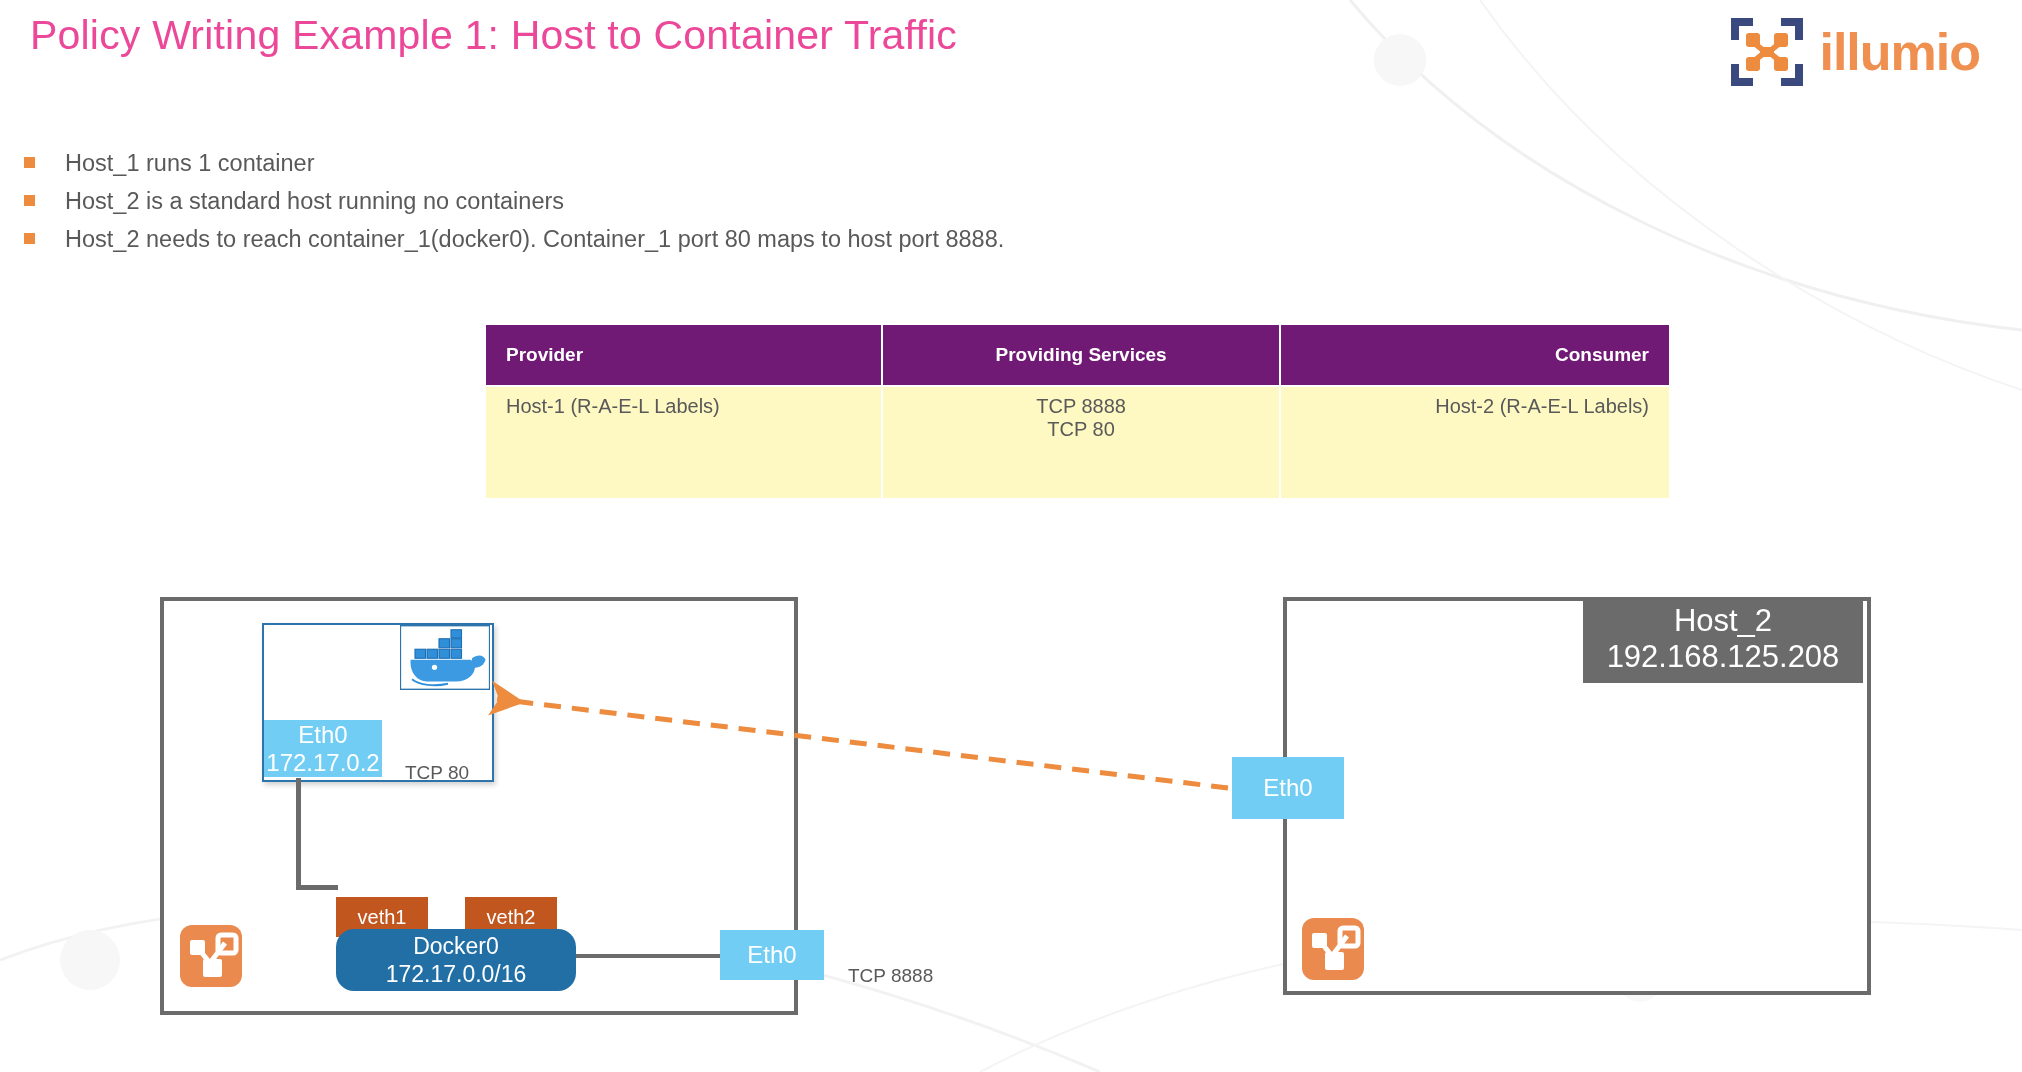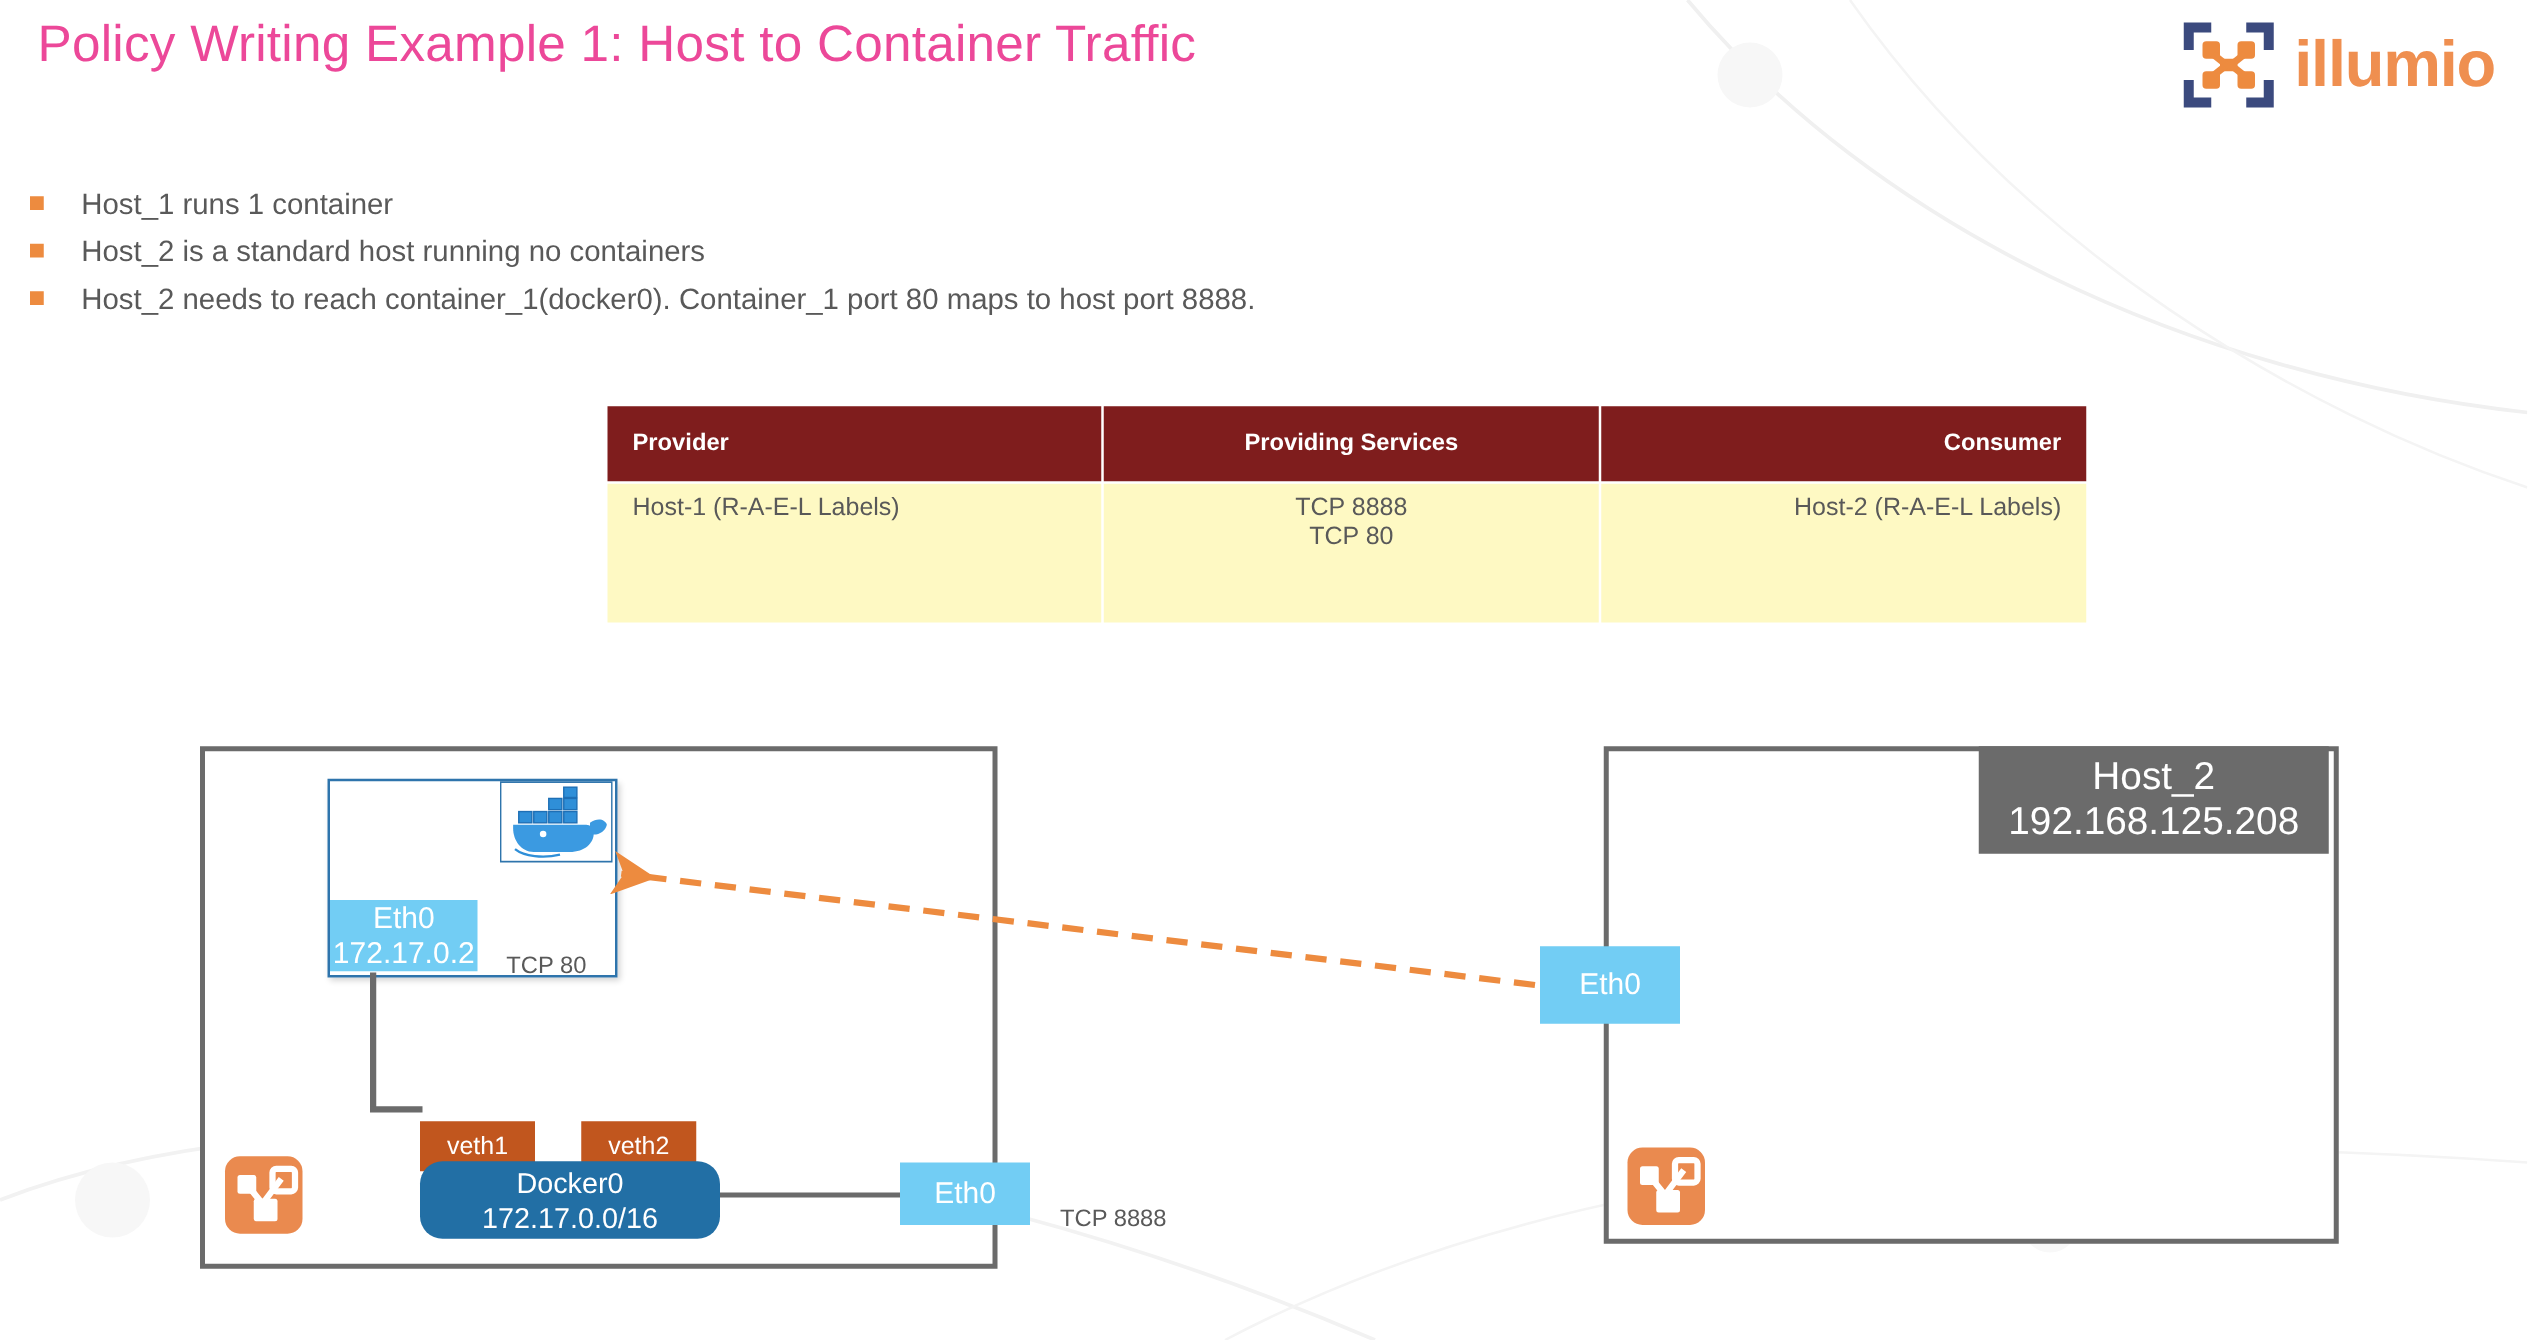--- a/index.html
+++ b/index.html
@@ -14,36 +14,36 @@
 
   
   .bg-deco{position:absolute;inset:0;pointer-events:none;}
 
   
   .title{
     position:absolute;left:30px;top:12px;
     font-size:41px;color:#ec4899;letter-spacing:.2px;
     white-space:nowrap;
   }
-  .logo{position:absolute;right:26px;top:16px;display:flex;align-items:center;gap:14px;}
+  .logo{position:absolute;right:42px;top:16px;display:flex;align-items:center;gap:14px;}
   .logo-word{font-size:52px;color:#ef8f50;font-weight:bold;letter-spacing:-1px;line-height:1;}
 
   
   .bullets{position:absolute;left:24px;top:148px;width:1560px;}
   .bullet{display:flex;align-items:flex-start;margin-bottom:7px;}
   .bullet .sq{
     width:11px;height:11px;background:#ed8b3f;
     margin:9px 30px 0 0;flex:0 0 auto;
   }
   .bullet .txt{font-size:23.5px;color:#595959;line-height:31px;max-width:1460px;}
 
   
   .tbl{position:absolute;left:484px;top:323px;width:1187px;border-collapse:separate;border-spacing:2px 2px;}
   .tbl th{
-    background:#7f1d1d;color:#fff;font-size:19px;font-weight:bold;
+    background:#701a75;color:#fff;font-size:19px;font-weight:bold;
     height:60px;padding:0 20px;vertical-align:middle;margin-left:40px;
   }
   .tbl td{
     background:#fef9c3;color:#595959;font-size:20px;
     height:95px;padding:8px 20px;vertical-align:top;
   }
   .col-a{width:400px;text-align:left;}
   .col-b{width:398px;text-align:center;}
   .col-c{width:389px;text-align:right;}
 

